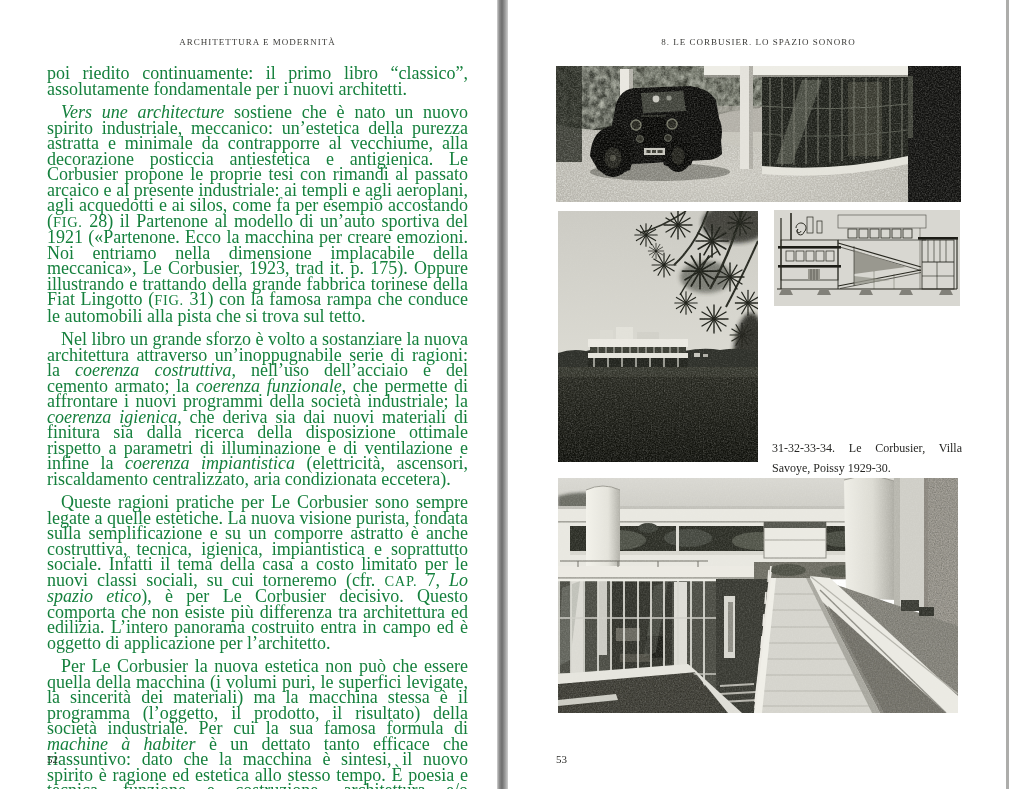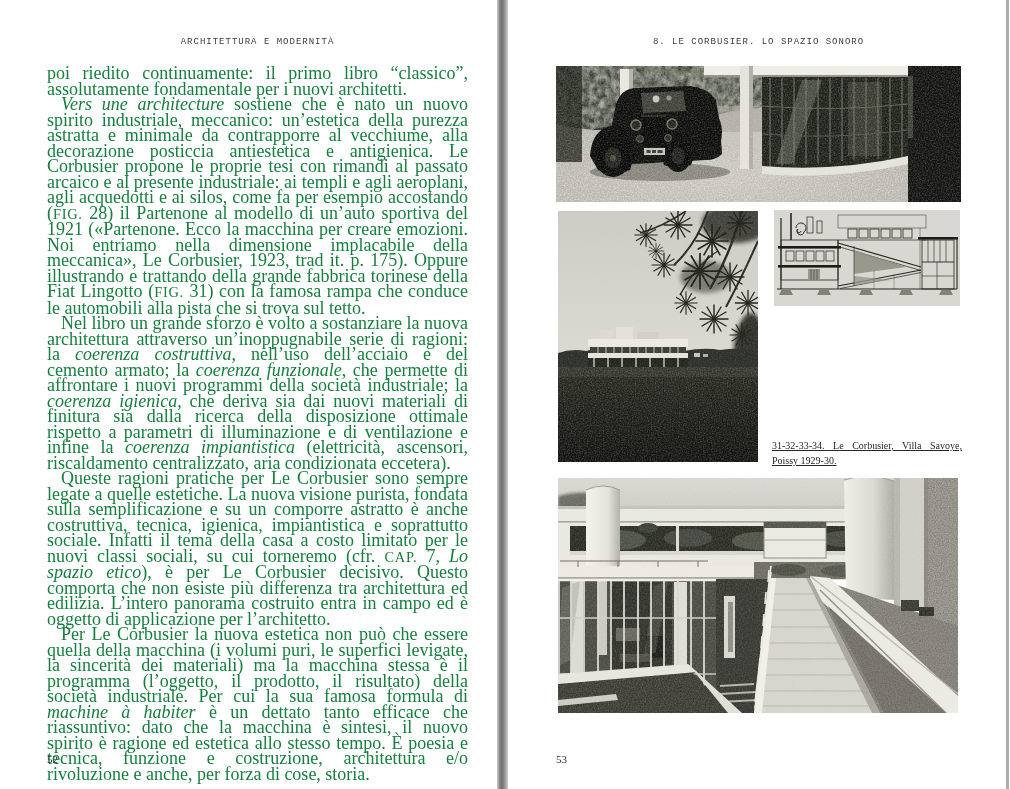--- a/index.html
+++ b/index.html
@@ -1,33 +1,33 @@
 <!DOCTYPE html>
 <html><head>
 <meta charset="utf-8">
 <style>
   html,body{margin:0;padding:0;}
   body{width:1010px;height:789px;position:relative;overflow:hidden;background:#ffffff;
        font-family:"Liberation Serif", serif;-webkit-font-smoothing:antialiased;}
   .spread{position:absolute;inset:0;}
   .running-head{position:absolute;top:37px;font-size:9px;letter-spacing:1px;color:#3b3b38;
-                text-align:center;white-space:nowrap;font-family:Liberation Mono, monospace;}
+                text-align:center;white-space:nowrap;}
   .running-head.rh-left{left:47px;width:421px;}
   .running-head.rh-right{left:556px;width:405px;}
   .body-text{position:absolute;left:47px;top:66px;width:421px;font-size:18px;line-height:15.5px;
              color:#15803d;text-align:justify;}
   .body-text p{margin:0;padding:0;}
-  .body-text p.indent{text-indent:14px;}
+  .body-text p.indent{text-indent:14px;margin-top:8px;}
   .italic{font-style:italic;}
   .smallcaps{font-size:0.8em;letter-spacing:0.05em;}
   .page-number{position:absolute;top:753px;font-size:11px;color:#2e2e2b;}
   .page-number.pn-left{left:47px;width:421px;}
   .page-number.pn-right{left:556px;width:405px;font-family:Liberation Serif, serif;}
-  .caption{position:absolute;left:772px;top:438px;width:190px;font-size:10px;line-height:15px;
-           color:#262624;text-align:justify;text-decoration:underline;}
+  .caption{position:absolute;left:772px;top:438px;width:190px;font-size:12px;line-height:20px;
+           color:#262624;text-align:justify;}
   .gutter{position:absolute;left:497px;top:0;width:11px;height:789px;
           background:linear-gradient(90deg,#d2d2d2 0%,#8f8f8f 20%,#6d6d6d 45%,#9e9e9e 75%,#cfcfcf 100%);}
   .page-edge{position:absolute;left:1006px;top:0;width:2.5px;height:789px;background:#adadab;}
   figure{position:absolute;margin:0;padding:0;}
   figure svg{display:block;width:100%;height:100%;}
   .fig-car{left:556px;top:66px;width:405px;height:136px;}
   .fig-villa{left:558px;top:211px;width:200px;height:251px;}
   .fig-section{left:774px;top:210px;width:186px;height:96px;}
   .fig-roof{left:558px;top:478px;width:400px;height:235px;}
 </style>

